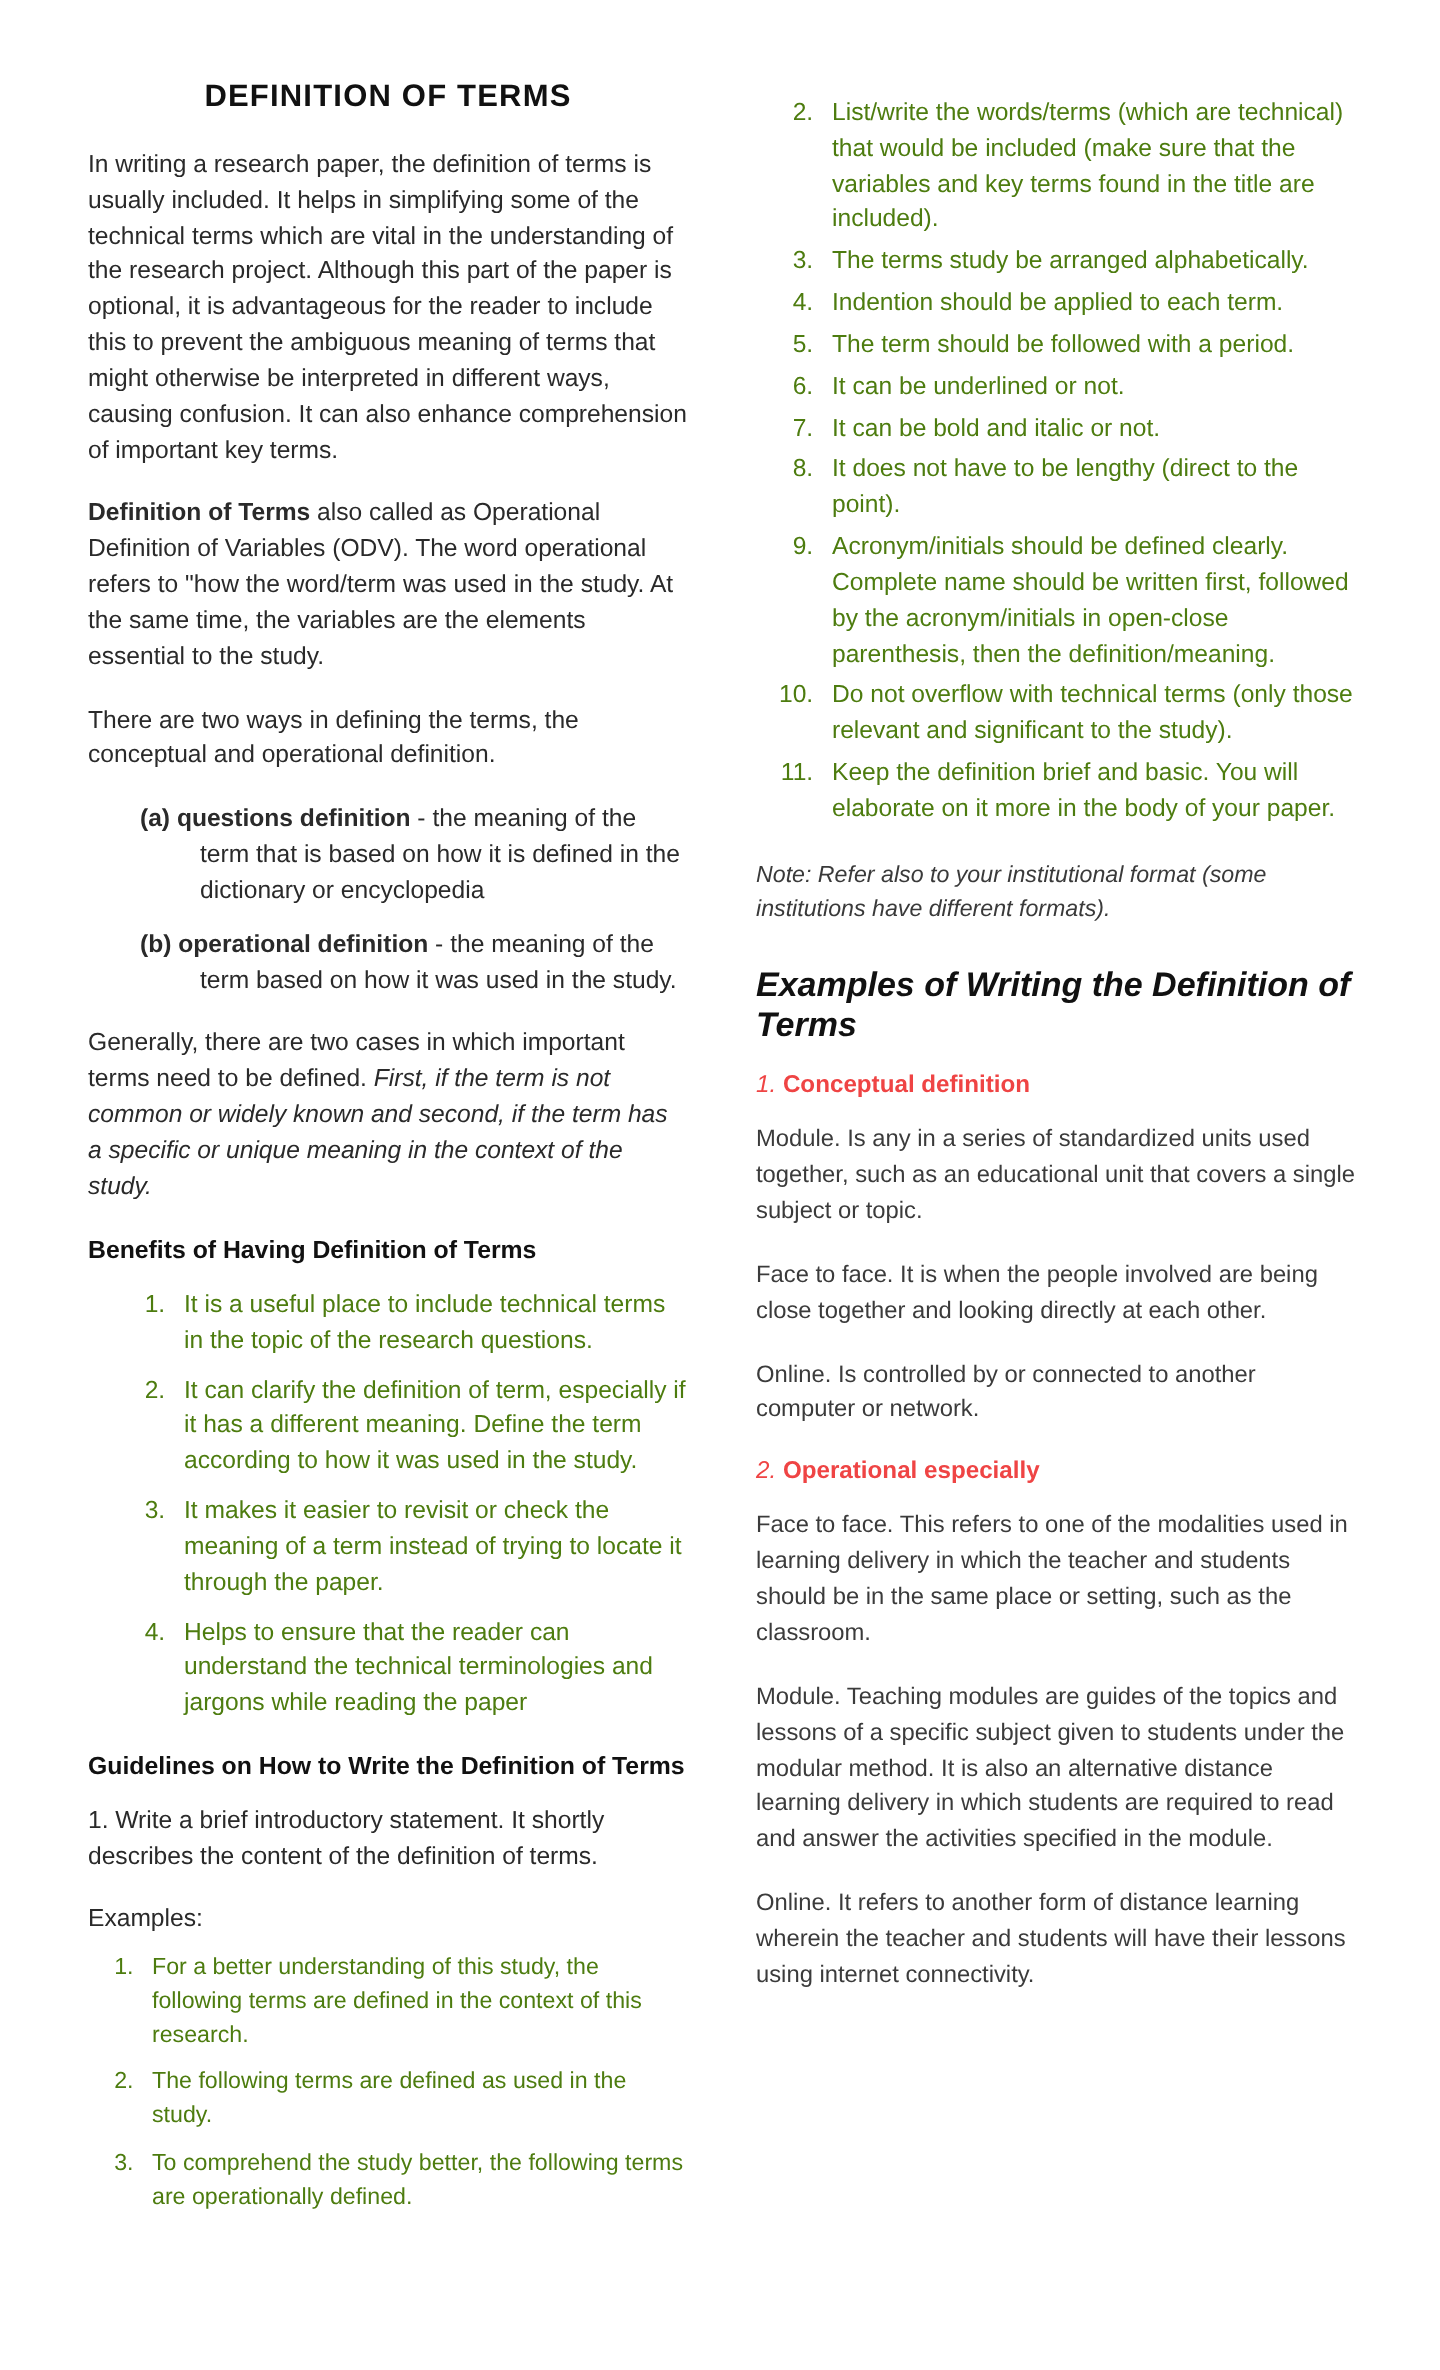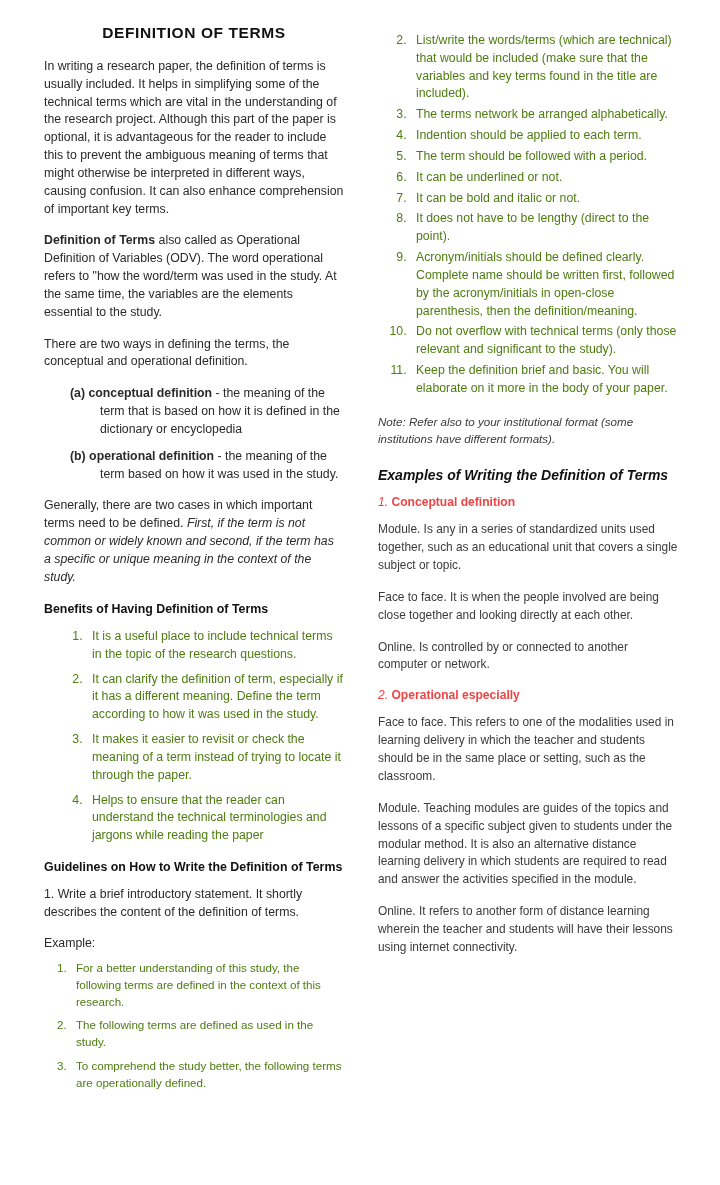--- a/index.html
+++ b/index.html
@@ -12,21 +12,21 @@
     width: 720px;
     height: 1185px;
     font-family: "Liberation Sans", sans-serif;
     color: #1a1a1a;
     position: relative;
     overflow: hidden;
   }
   .page {
     width: 660px;
     height: 1185px;
-    padding: 24px 34px 18px 44px;
+    padding: 40px 34px 18px 44px;
     position: relative;
     background: #ffffff;
   }
   .columns {
     display: flex;
     gap: 34px;
     align-items: flex-start;
   }
   .col {
     width: 300px;
@@ -55,21 +55,21 @@
   .ital { font-style: italic; margin-top: 40px; }
 
   h2.sec-head {
     font-size: 12.4px;
     font-weight: bold;
     margin: 4px 0 10px 0;
     color: #111;
     line-height: 1.4;
   }
   h3.sub-head {
-    font-size: 14px;
+    font-size: 17px;
     font-weight: bold;
     font-style: italic;
     margin: 20px 0 12px 0;
     color: #111;
   }
   h4.mini-head {
     font-size: 12.1px;
     font-weight: bold;
     margin: 2px 0 12px 0;
     color: #ef4444;
@@ -153,54 +153,54 @@
 
       <h1 class="doc-title">DEFINITION OF TERMS</h1>
 
       <p class="body-text">In writing a research paper, the definition of terms is usually included. It helps in simplifying some of the technical terms which are vital in the understanding of the research project. Although this part of the paper is optional, it is advantageous for the reader to include this to prevent the ambiguous meaning of terms that might otherwise be interpreted in different ways, causing confusion. It can also enhance comprehension of important key terms.</p>
 
       <p class="body-text"><span class="lead-bold">Definition of Terms</span><span> also called as Operational Definition of Variables (ODV). The word operational refers to "how the word/term was used in the study. At the same time, the variables are the elements essential to the study.</span></p>
 
       <p class="body-text">There are two ways in defining the terms, the conceptual and operational definition.</p>
 
       <ol class="letter-list">
-        <li><span class="tag">(a) conceptual definition</span><span class="cont"> - the meaning of the term that is based on how it is defined in the dictionary or encyclopedia</span></li>
+        <li><span class="tag">(a) questions definition</span><span class="cont"> - the meaning of the term that is based on how it is defined in the dictionary or encyclopedia</span></li>
         <li><span class="tag">(b) operational definition</span><span class="cont"> - the meaning of the term based on how it was used in the study.</span></li>
       </ol>
 
       <p class="body-text"><span>Generally, there are two cases in which important terms need to be defined. </span><span class="ital">First, if the term is not common or widely known and second, if the term has a specific or unique meaning in the context of the study.</span></p>
 
       <h2 class="sec-head">Benefits of Having Definition of Terms</h2>
 
       <ol class="num-list">
         <li>It is a useful place to include technical terms in the topic of the research questions.</li>
         <li>It can clarify the definition of term, especially if it has a different meaning. Define the term according to how it was used in the study.</li>
         <li>It makes it easier to revisit or check the meaning of a term instead of trying to locate it through the paper.</li>
         <li>Helps to ensure that the reader can understand the technical terminologies and jargons while reading the paper</li>
       </ol>
 
       <h2 class="sec-head">Guidelines on How to Write the Definition of Terms</h2>
 
       <p class="body-text">1. Write a brief introductory statement. It shortly describes the content of the definition of terms.</p>
 
-      <p class="example-label">Example:</p>
+      <p class="example-label">Examples:</p>
 
       <ol class="num-list example-list">
         <li>For a better understanding of this study, the following terms are defined in the context of this research.</li>
         <li>The following terms are defined as used in the study.</li>
         <li>To comprehend the study better, the following terms are operationally defined.</li>
       </ol>
 
     </div>
 
     <div class="col col-right">
 
       <ol class="num-list right-list" start="2">
         <li>List/write the words/terms (which are technical) that would be included (make sure that the variables and key terms found in the title are included).</li>
-        <li>The terms network be arranged alphabetically.</li>
+        <li>The terms study be arranged alphabetically.</li>
         <li>Indention should be applied to each term.</li>
         <li>The term should be followed with a period.</li>
         <li>It can be underlined or not.</li>
         <li>It can be bold and italic or not.</li>
         <li>It does not have to be lengthy (direct to the point).</li>
         <li>Acronym/initials should be defined clearly. Complete name should be written first, followed by the acronym/initials in open-close parenthesis, then the definition/meaning.</li>
         <li>Do not overflow with technical terms (only those relevant and significant to the study).</li>
         <li>Keep the definition brief and basic. You will elaborate on it more in the body of your paper.</li>
       </ol>
 

